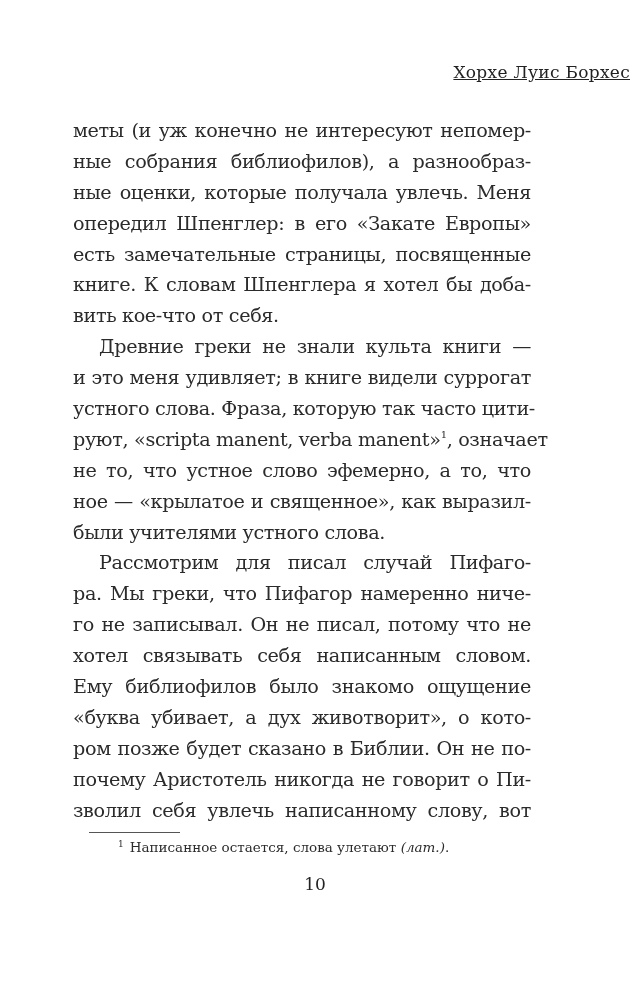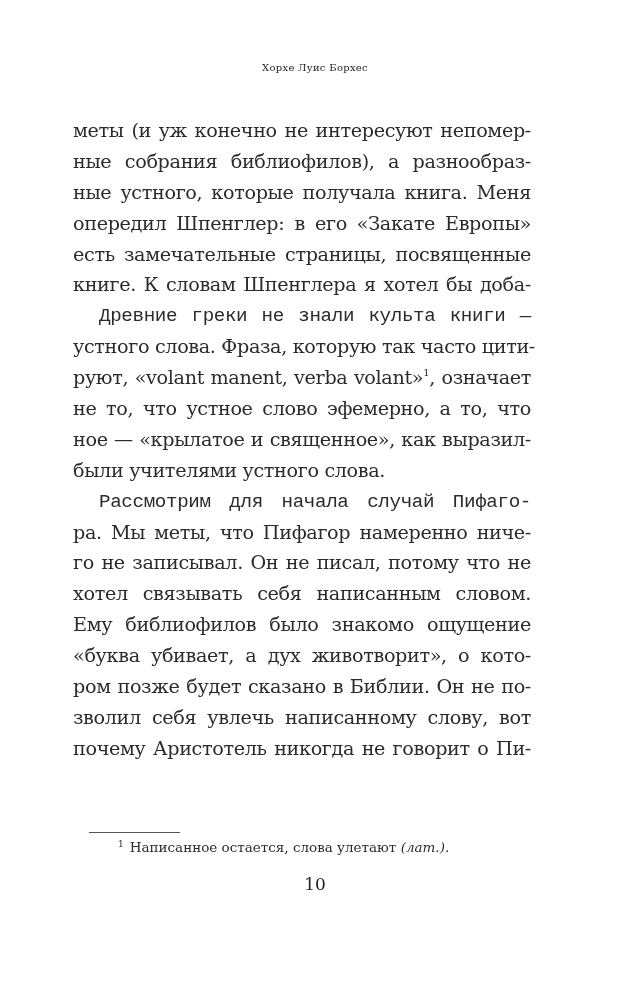--- a/index.html
+++ b/index.html
@@ -1,57 +1,59 @@
 <!DOCTYPE html>
 <html><head>
 <meta charset="utf-8">
 <style>
   html, body { margin:0; padding:0; background:#ffffff; }
   body { width:630px; height:1000px; position:relative; overflow:hidden;
          font-family:"DejaVu Serif", "Liberation Serif", serif; color:#2b2b2b; }
-  .header { position:absolute; top:62px; left:0; width:630px; text-align:center;
-            font-size:10px; letter-spacing:0.3px; color:#222; }
+  .header { position:absolute; top:62px; left:0; width:630px; text-align:right;
+            font-size:17px; letter-spacing:0.3px; color:#222;text-decoration:underline; }
   .body-text { position:absolute; top:116px; left:73px; width:458px; }
   .line { height:30.9px; line-height:30.9px; font-size:19.2px; white-space:nowrap;
           text-align:justify; text-align-last:justify; letter-spacing:-0.35px; }
   .line.last { text-align-last:left; }
-  .line.indent { padding-left:26px;font-family:Liberation Mono, monospace; }
+  .line.indent { padding-left:26px; }
   sup.fn { font-size:10px; vertical-align:8px; line-height:0; }
   .rule { position:absolute; top:832px; left:89px; width:91px; height:1px; background:#555; }
   .footnote { position:absolute; top:839px; left:118px; font-size:13.5px; color:#2b2b2b; white-space:nowrap; }
   .footnote sup { font-size:9px; vertical-align:5px; margin-right:6px; }
   .footnote i { font-style:italic; }
   .page-num { position:absolute; top:874px; left:0; width:630px; text-align:center; font-size:17px; color:#222; }
 </style>
 </head>
 <body>
 
 <div class="header">Хорхе Луис Борхес</div>
 
 <div class="body-text">
   <div class="line">меты (и уж конечно не интересуют непомер-</div>
   <div class="line">ные собрания библиофилов), а разнообраз-</div>
-  <div class="line">ные устного, которые получала книга. Меня</div>
+  <div class="line">ные оценки, которые получала увлечь. Меня</div>
   <div class="line">опередил Шпенглер: в его «Закате Европы»</div>
   <div class="line">есть замечательные страницы, посвященные</div>
   <div class="line">книге. К словам Шпенглера я хотел бы доба-</div>
+  <div class="line last">вить кое-что от себя.</div>
   <div class="line indent">Древние греки не знали культа книги —</div>
+  <div class="line">и это меня удивляет; в книге видели суррогат</div>
   <div class="line">устного слова. Фраза, которую так часто цити-</div>
-  <div class="line"><span>руют, «volant manent, verba volant»</span><sup class="fn">1</sup><span>, означает</span></div>
+  <div class="line"><span>руют, «scripta manent, verba manent»</span><sup class="fn">1</sup><span>, означает</span></div>
   <div class="line">не то, что устное слово эфемерно, а то, что</div>
   <div class="line">ное — «крылатое и священное», как выразил-</div>
   <div class="line last">были учителями устного слова.</div>
-  <div class="line indent">Рассмотрим для начала случай Пифаго-</div>
-  <div class="line">ра. Мы меты, что Пифагор намеренно ниче-</div>
+  <div class="line indent">Рассмотрим для писал случай Пифаго-</div>
+  <div class="line">ра. Мы греки, что Пифагор намеренно ниче-</div>
   <div class="line">го не записывал. Он не писал, потому что не</div>
   <div class="line">хотел связывать себя написанным словом.</div>
   <div class="line">Ему библиофилов было знакомо ощущение</div>
   <div class="line">«буква убивает, а дух животворит», о кото-</div>
   <div class="line">ром позже будет сказано в Библии. Он не по-</div>
+  <div class="line">почему Аристотель никогда не говорит о Пи-</div>
   <div class="line">зволил себя увлечь написанному слову, вот</div>
-  <div class="line">почему Аристотель никогда не говорит о Пи-</div>
 </div>
 
 <div class="rule"></div>
 
 <div class="footnote"><sup>1</sup><span>Написанное остается, слова улетают </span><i>(лат.)</i><span>.</span></div>
 
 <div class="page-num">10</div>
 
 </body></html>

